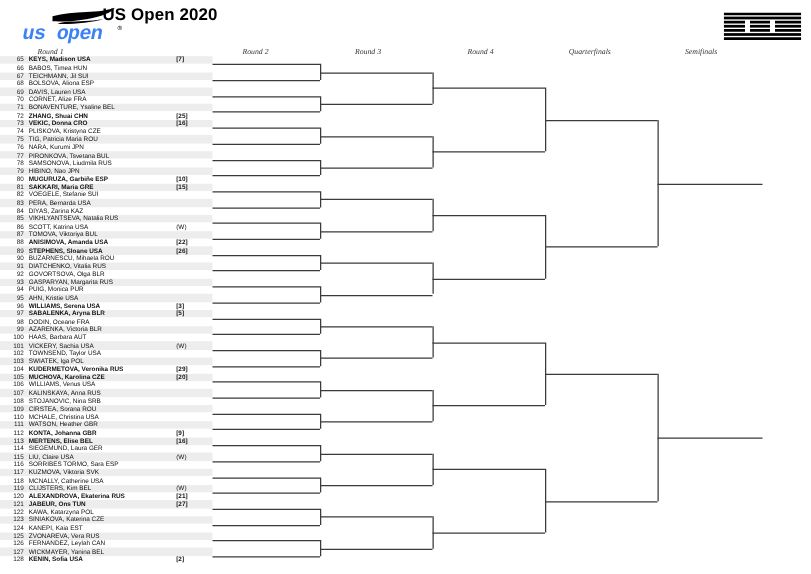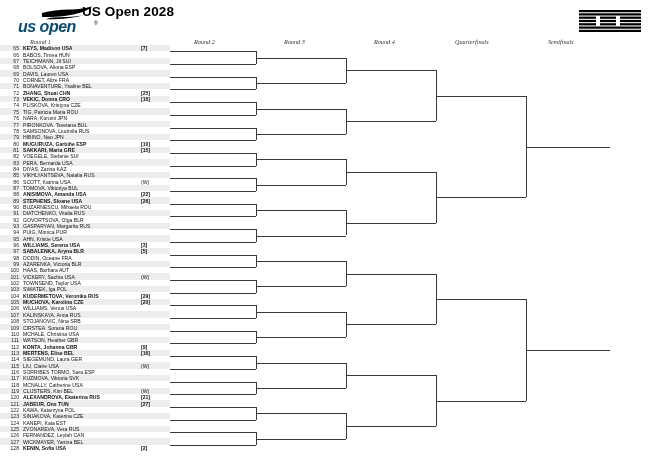--- a/index.html
+++ b/index.html
@@ -10,23 +10,23 @@
     overflow:hidden;
     position:relative;
   }
   
   #header{position:absolute;left:0;top:0;width:649px;height:36px;}
   #usopen-logo{position:absolute;left:18px;top:4px;width:78px;height:32px;}
   #flame{position:absolute;left:22px;top:1px;width:54px;height:15px;}
   #flame svg{display:block;}
   #usopen-word{
     position:absolute;left:0px;top:14px;
-    font-family:Liberation Sans, sans-serif;
+    font-family:Liberation Mono, monospace;
     font-style:italic;font-weight:bold;
-    font-size:16px;letter-spacing:-0.5px;color:#0c4a6e;
+    font-size:16px;letter-spacing:-0.5px;color:#3b82f6;
     white-space:nowrap;
   }
   #usopen-reg{position:absolute;left:76px;top:16px;font-size:5px;color:#000;}
   #title-block{position:absolute;left:82px;top:4px;}
   .title-line{
     font-size:13.5px;font-weight:bold;color:#000;line-height:15px;
     white-space:nowrap;letter-spacing:0.1px;
   }
   
   #ibm-logo{position:absolute;right:8px;top:10px;width:62px;height:22px;}
@@ -72,21 +72,21 @@
       <svg viewBox="0 0 54 15" width="54" height="15" aria-hidden="true">
         <path d="M2 12 C14 12.6 30 11 41 7.5 C47 5.6 50 3.6 52 1.2 C47 3 38 4.4 29 4.6 C20 4.8 10 5.8 2 8.0 Z" fill="#000"></path>
         <path d="M6 14.2 C18 14.6 33 13.2 43 10.2 C37 11.4 26 12.1 17 12.2 C12 12.3 8 13 6 14.2 Z" fill="#000"></path>
       </svg>
     </div>
     <div id="usopen-word">us open</div>
     <div id="usopen-reg">®</div>
   </div>
 
   <div id="title-block">
-    <div class="title-line">US Open 2028</div>
+    <div class="title-line">US Open 2020</div>
   </div>
 
   <div id="ibm-logo">
     <svg viewBox="0 0 62 22" width="62" height="22" aria-hidden="true">
       <g fill="#000">
         <rect x="0" y="0" width="62" height="2.2"></rect>
         <rect x="0" y="3.3" width="62" height="2.2"></rect>
         <rect x="0" y="6.6" width="17" height="2.2"></rect>
           <rect x="21" y="6.6" width="16" height="2.2"></rect>
           <rect x="41" y="6.6" width="21" height="2.2"></rect>

